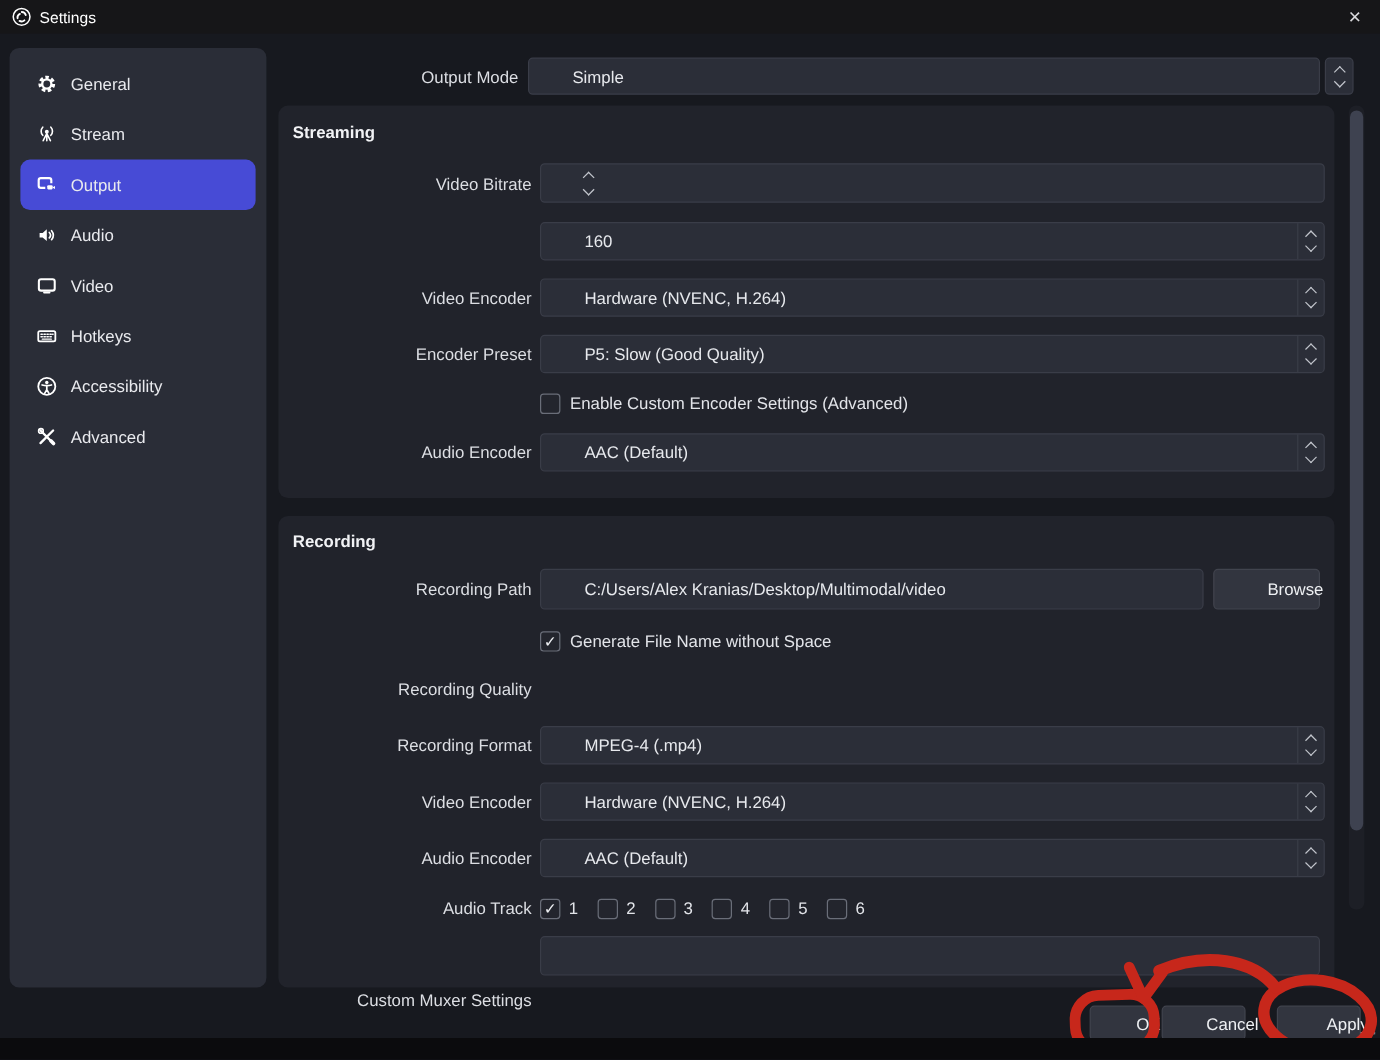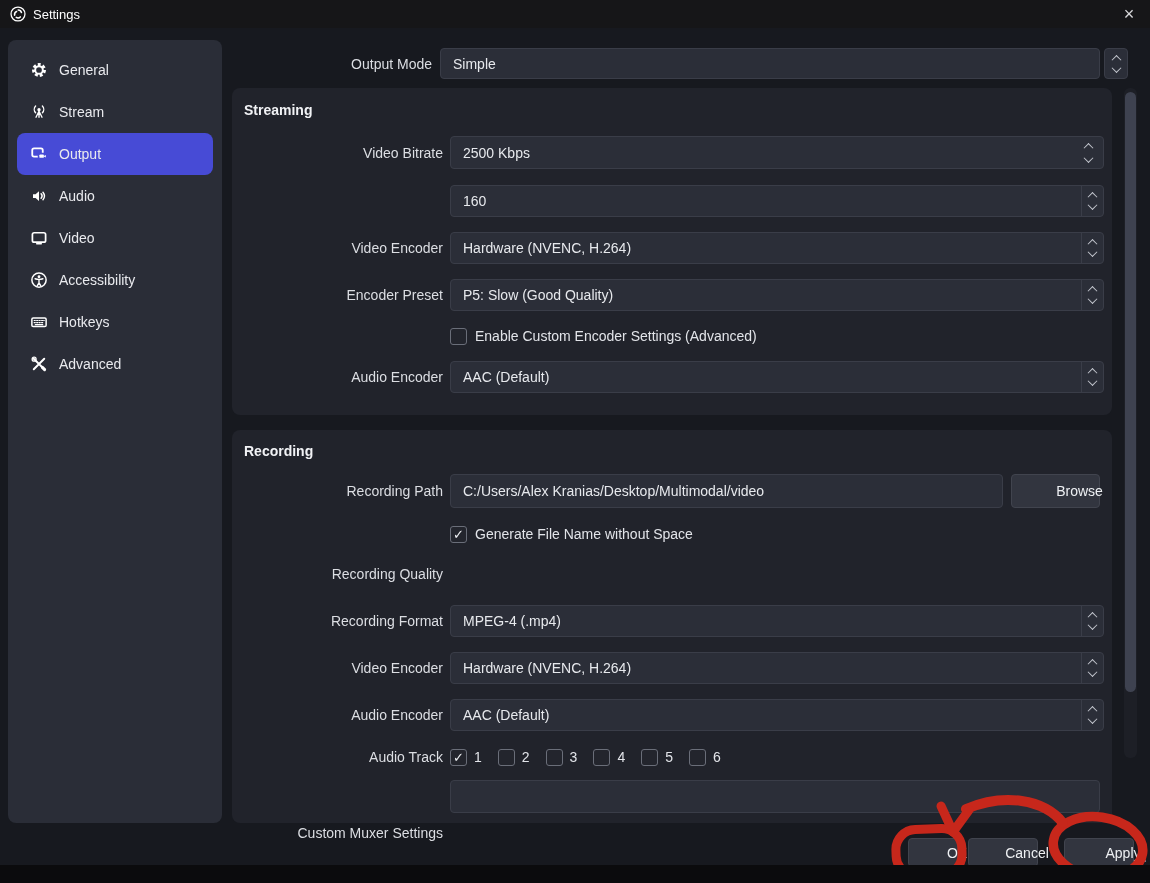--- a/index.html
+++ b/index.html
@@ -19,21 +19,21 @@
   .side-item { height:42px; margin:0 9px; border-radius:8px; display:flex; align-items:center; padding-left:13px; color:#e9eaee; font-size:14px; gap:11px; }
   .side-item.selected { background:#474bd6; }
   .side-item svg { flex:0 0 auto; }
 
   
   .panel { position:absolute; background:#21232b; border-radius:8px; }
   .panel-header { position:absolute; color:#f1f2f5; font-size:14px; font-weight:bold; }
 
   
   .lbl { display:flex; align-items:center; justify-content:flex-end; text-align:right; color:#dcdee3; font-size:14px; }
-  .field { background:#2b2e38; border:1px solid #3a3d48; border-radius:4px; display:flex; align-items:center; color:#e7e9ed; font-size:14px; }
+  .field { background:#2b2e38; border:1px solid #3a3d48; border-radius:4px; display:flex; align-items:center; color:#e7e9ed; font-size:14px;padding-left:24px; }
   .field .fval { padding-left:12px; flex:1 1 auto; white-space:nowrap; overflow:hidden; }
   .spin { width:22px; align-self:stretch; display:flex; flex-direction:column; align-items:center; justify-content:center; gap:4px; border-left:1px solid #3a3d48; }
   .spin.nodiv { border-left:none; width:30px; gap:6px; }
   .chev { display:block; width:7px; height:7px; border-right:1.7px solid #c3c6cd; border-bottom:1.7px solid #c3c6cd; }
   .chev.up { transform:rotate(-135deg) translate(-1px,-1px); }
   .chev.down { transform:rotate(45deg) translate(-1px,-1px); }
   .spinbox { background:#2b2e38; border:1px solid #3a3d48; border-radius:4px; display:flex; flex-direction:column; align-items:center; justify-content:center; gap:4px; }
 
   
   .cbrow { display:flex; align-items:center; gap:8px; color:#e2e4e9; font-size:14px; }
@@ -106,35 +106,35 @@
     </div>
     <div class="side-item">
       <svg width="18" height="18" viewBox="0 0 24 24">
         <rect x="3.2" y="5" width="17.6" height="12.6" rx="2.4" fill="none" stroke="#fff" stroke-width="2.3"></rect>
         <path d="M9 19.6h6" stroke="#fff" stroke-width="2.2" stroke-linecap="round"></path>
       </svg>
       <span>Video</span>
     </div>
     <div class="side-item">
       <svg width="18" height="18" viewBox="0 0 24 24">
+        <rect x="2.5" y="6.5" width="19" height="11.5" rx="1.8" fill="none" stroke="#fff" stroke-width="2"></rect>
+        <path d="M5.5 10h1.6M8.8 10h1.6M12.1 10h1.6M15.4 10h1.6M18.4 10h.6M5.5 12.8h1.6M8.8 12.8h1.6M12.1 12.8h1.6M15.4 12.8h1.6M7 15.5h10" stroke="#fff" stroke-width="1.5" stroke-linecap="round"></path>
+      </svg>
+      <span>Hotkeys</span>
+    </div>
+    <div class="side-item">
+      <svg width="18" height="18" viewBox="0 0 24 24">
         <circle cx="12" cy="12" r="9.5" fill="none" stroke="#fff" stroke-width="2"></circle>
         <circle cx="12" cy="7.6" r="1.9" fill="#fff"></circle>
         <path d="M6.8 10.4c3.4 1 7 1 10.4 0M12 11.5v4.2M12 15.7l-2.4 4M12 15.7l2.4 4" stroke="#fff" stroke-width="1.9" fill="none" stroke-linecap="round"></path>
       </svg>
       <span>Accessibility</span>
     </div>
     <div class="side-item">
       <svg width="18" height="18" viewBox="0 0 24 24">
-        <rect x="2.5" y="6.5" width="19" height="11.5" rx="1.8" fill="none" stroke="#fff" stroke-width="2"></rect>
-        <path d="M5.5 10h1.6M8.8 10h1.6M12.1 10h1.6M15.4 10h1.6M18.4 10h.6M5.5 12.8h1.6M8.8 12.8h1.6M12.1 12.8h1.6M15.4 12.8h1.6M7 15.5h10" stroke="#fff" stroke-width="1.5" stroke-linecap="round"></path>
-      </svg>
-      <span>Hotkeys</span>
-    </div>
-    <div class="side-item">
-      <svg width="18" height="18" viewBox="0 0 24 24">
         <path d="M5 19L19 5M5 5l14 14" stroke="#fff" stroke-width="2.6" stroke-linecap="round"></path>
         <circle cx="5.5" cy="5.5" r="2.6" fill="none" stroke="#fff" stroke-width="1.8"></circle>
         <path d="M16.5 16.5l3 3" stroke="#fff" stroke-width="4" stroke-linecap="round"></path>
       </svg>
       <span>Advanced</span>
     </div>
   </div>
 
   <div class="lbl abs" style="left:240px; top:48px; width:192px; height:31px;">Output Mode</div>
   <div class="field abs" style="left:440px; top:48px; width:660px; height:31px;">
@@ -143,21 +143,20 @@
   <div class="spinbox abs" style="left:1104px; top:48px; width:24px; height:31px;">
     <i class="chev up"></i>
     <i class="chev down"></i>
   </div>
 
   <div class="panel" style="left:232px; top:88px; width:880px; height:327px;"></div>
   <div class="panel-header" style="left:244px; top:102px;">Streaming</div>
 
   <div class="lbl abs" style="left:240px; top:136px; width:203px; height:33px;">Video Bitrate</div>
   <div class="field abs" style="left:450px; top:136px; width:654px; height:33px;">
-    <span class="fval">2500 Kbps</span>
     <span class="spin nodiv">
         <i class="chev up"></i>
         <i class="chev down"></i>
       </span>
   </div>
 
   <div class="field abs" style="left:450px; top:185px; width:654px; height:32px;">
     <span class="fval">160</span>
     <span class="spin">
         <i class="chev up"></i>

